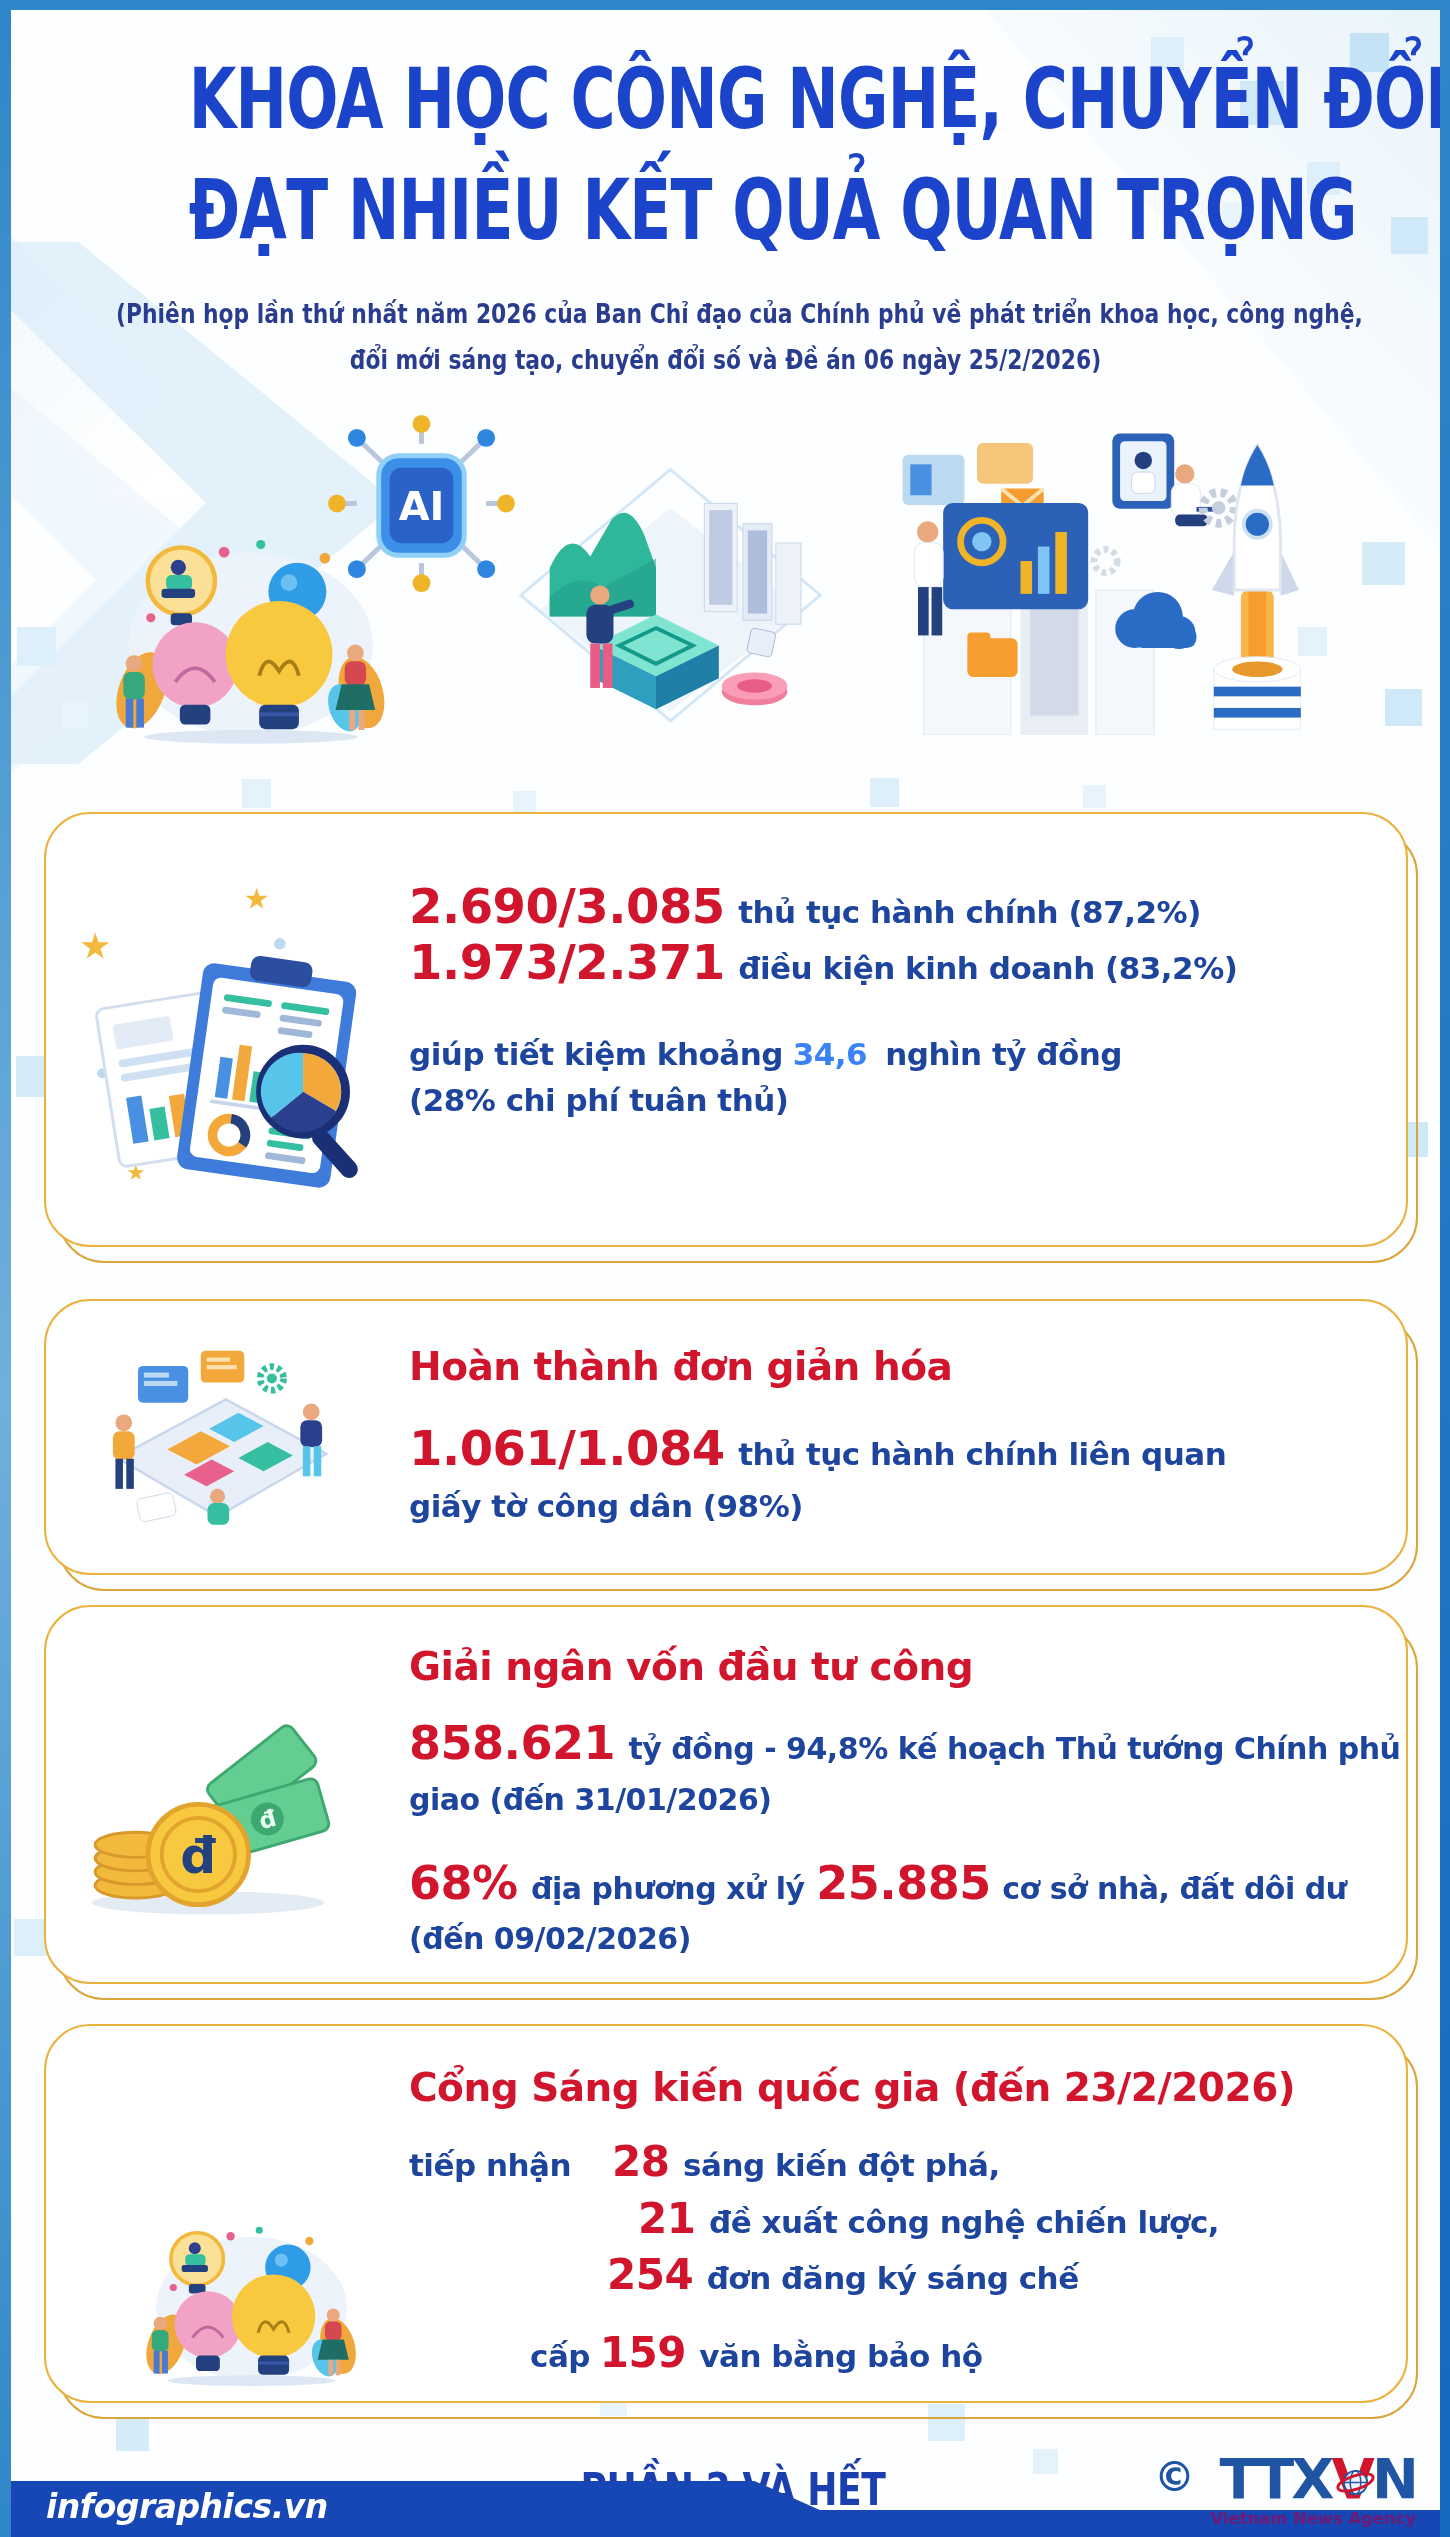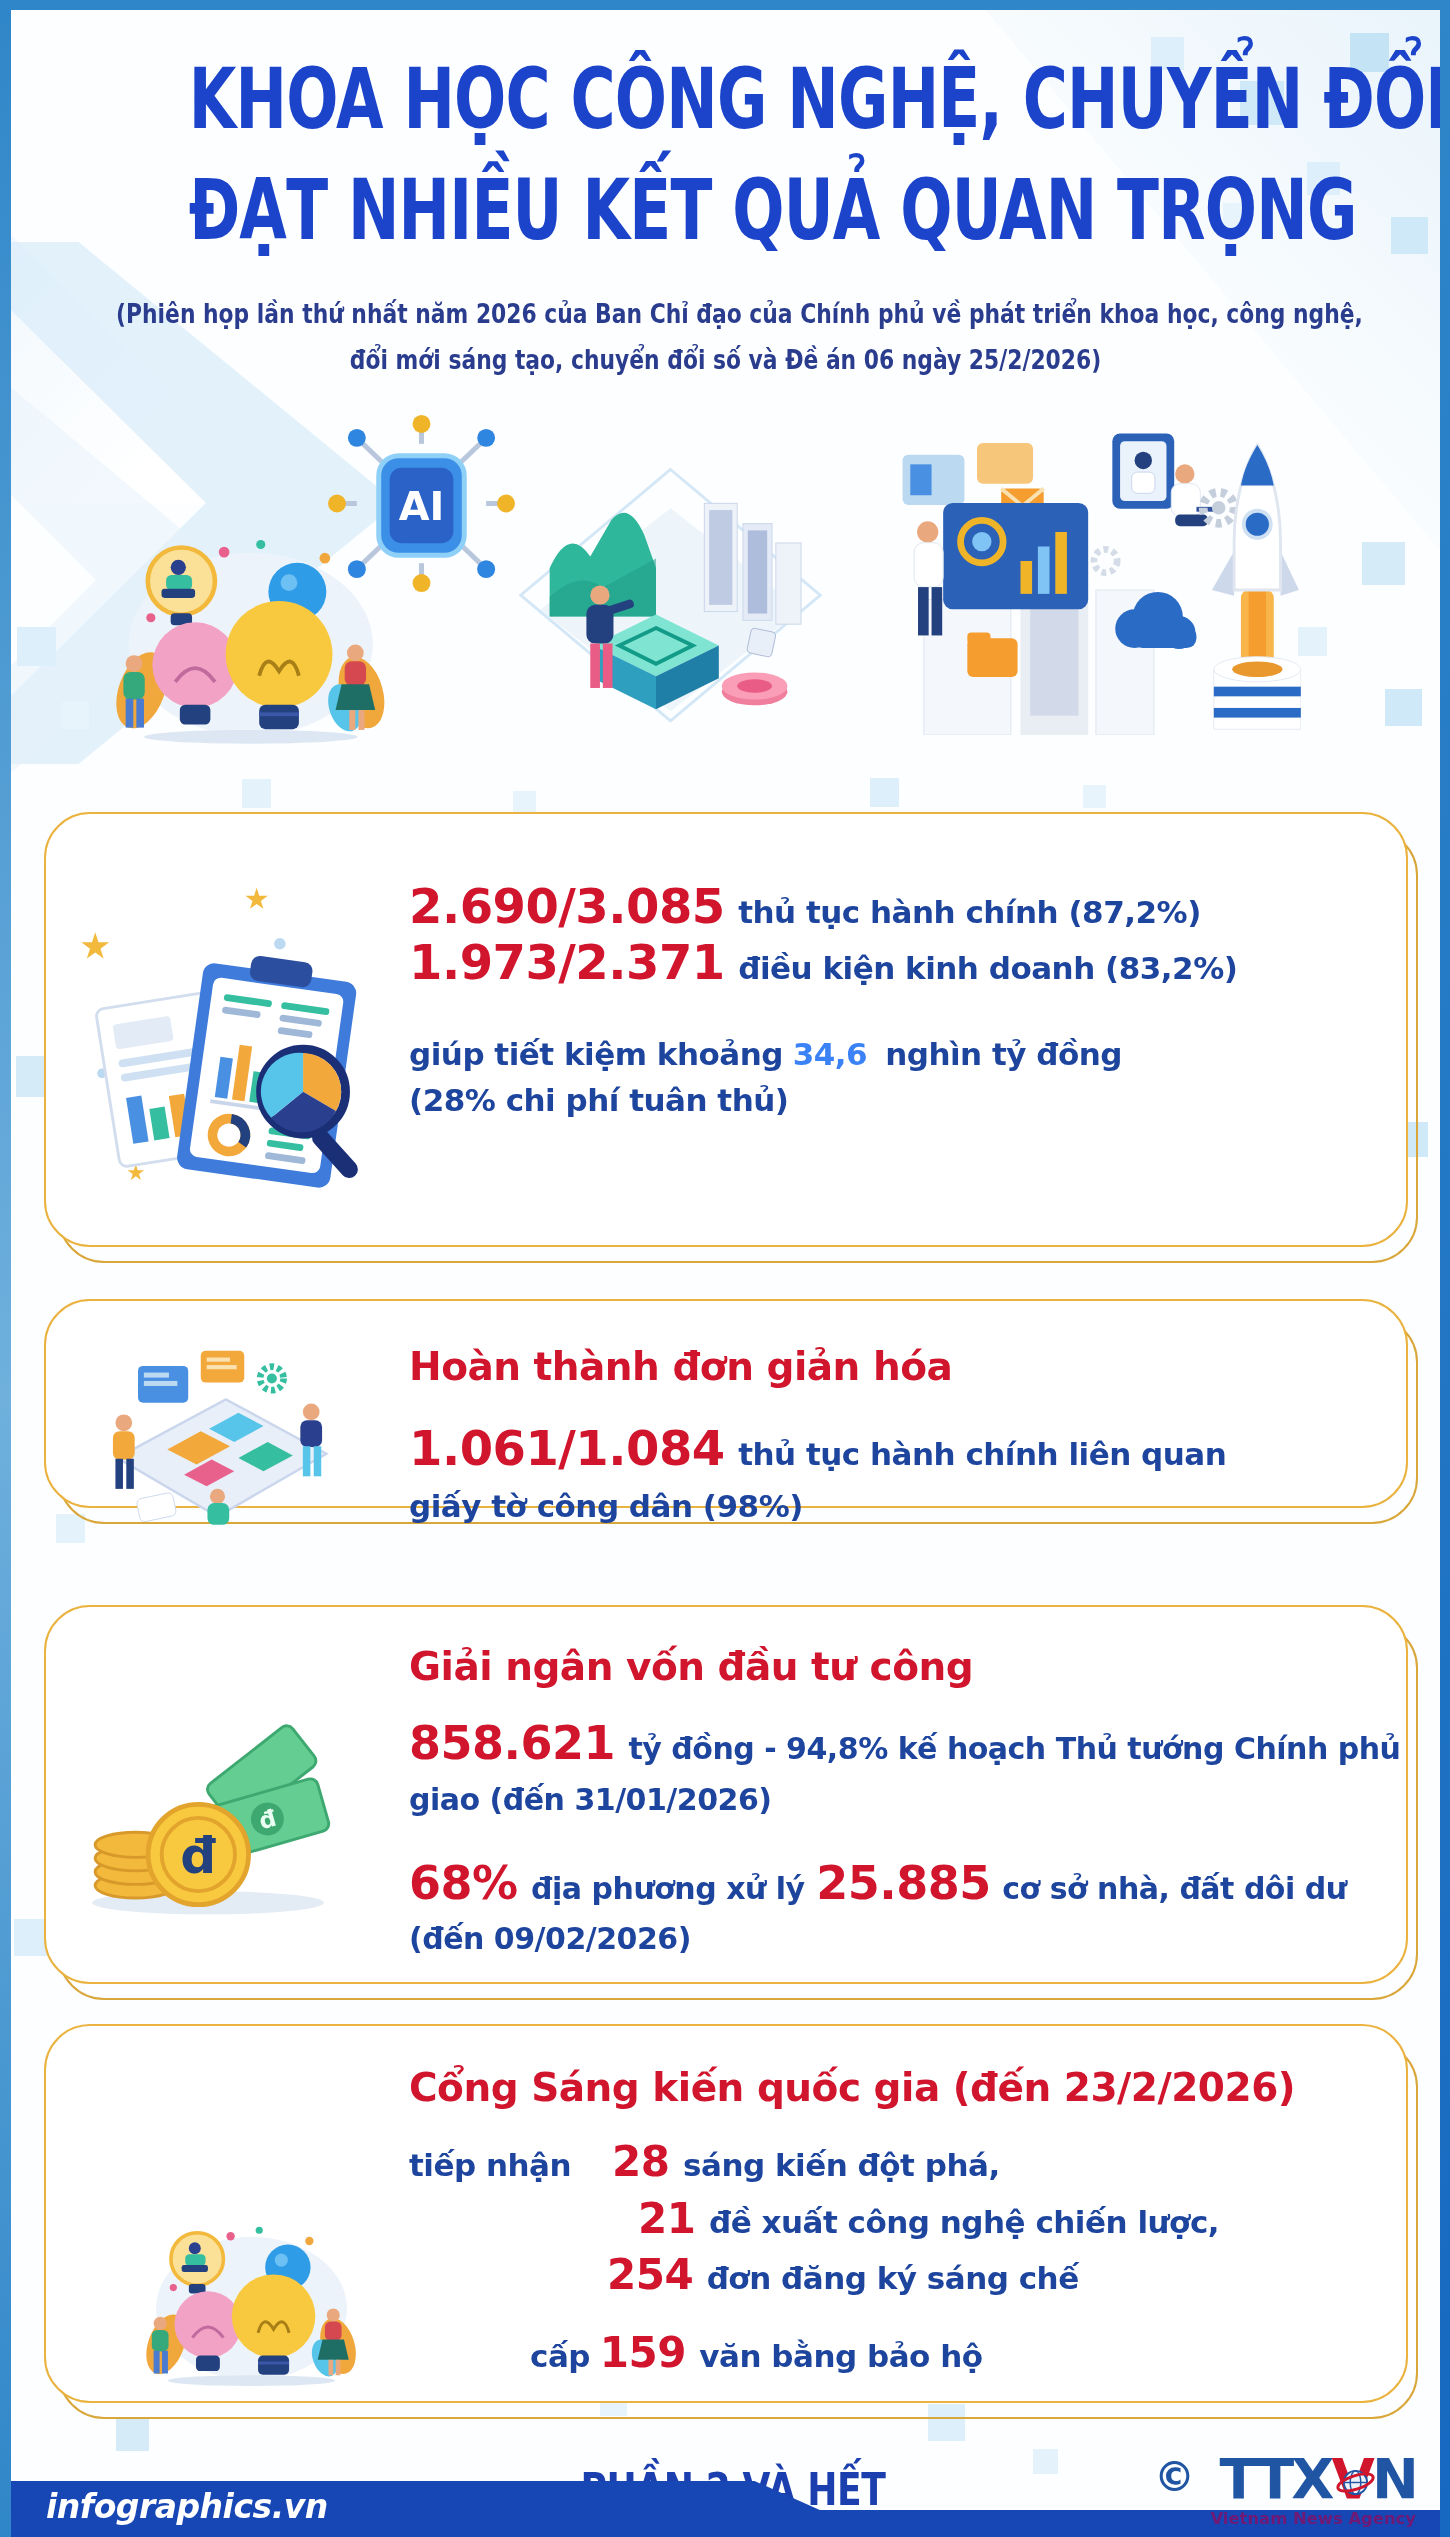--- a/index.html
+++ b/index.html
@@ -309,21 +309,21 @@
         </div>
         <div class="row" style="margin-top:46px">
           <span class="pre">giúp tiết kiệm khoảng</span><span style="color:#3b82f6">34,6</span>
           <span style="margin-left:7.7px">nghìn tỷ đồng</span>
         </div>
         <div class="row" style="margin-top:9.7px">(28% chi phí tuân thủ)</div>
       </div>
     </div>
   </div>
 
-  <div class="cardwrap" style="top:1299px;height:209px">
+  <div class="cardwrap" style="top:1299px;height:276px">
     <div class="echo"></div>
     <div class="card">
       <svg class="cicon" style="left:46px;top:27px" width="251" height="218" viewBox="0 0 300 250">
         <polygon points="30,150 160,80 280,145 150,220" fill="#e9eff9" stroke="#c9d6ec" stroke-width="3"></polygon>
         <polygon points="90,140 130,118 165,136 125,158" fill="#f2a83b"></polygon>
         <polygon points="140,115 175,96 205,112 170,131" fill="#56c5e9"></polygon>
         <polygon points="175,150 210,131 240,147 205,166" fill="#35bfa0"></polygon>
         <polygon points="110,170 143,152 170,166 137,184" fill="#e8618c"></polygon>
         <rect x="55" y="40" width="60" height="44" rx="6" fill="#4a90e2"></rect>
         <rect x="62" y="48" width="30" height="6" fill="#bcd9f2"></rect>

